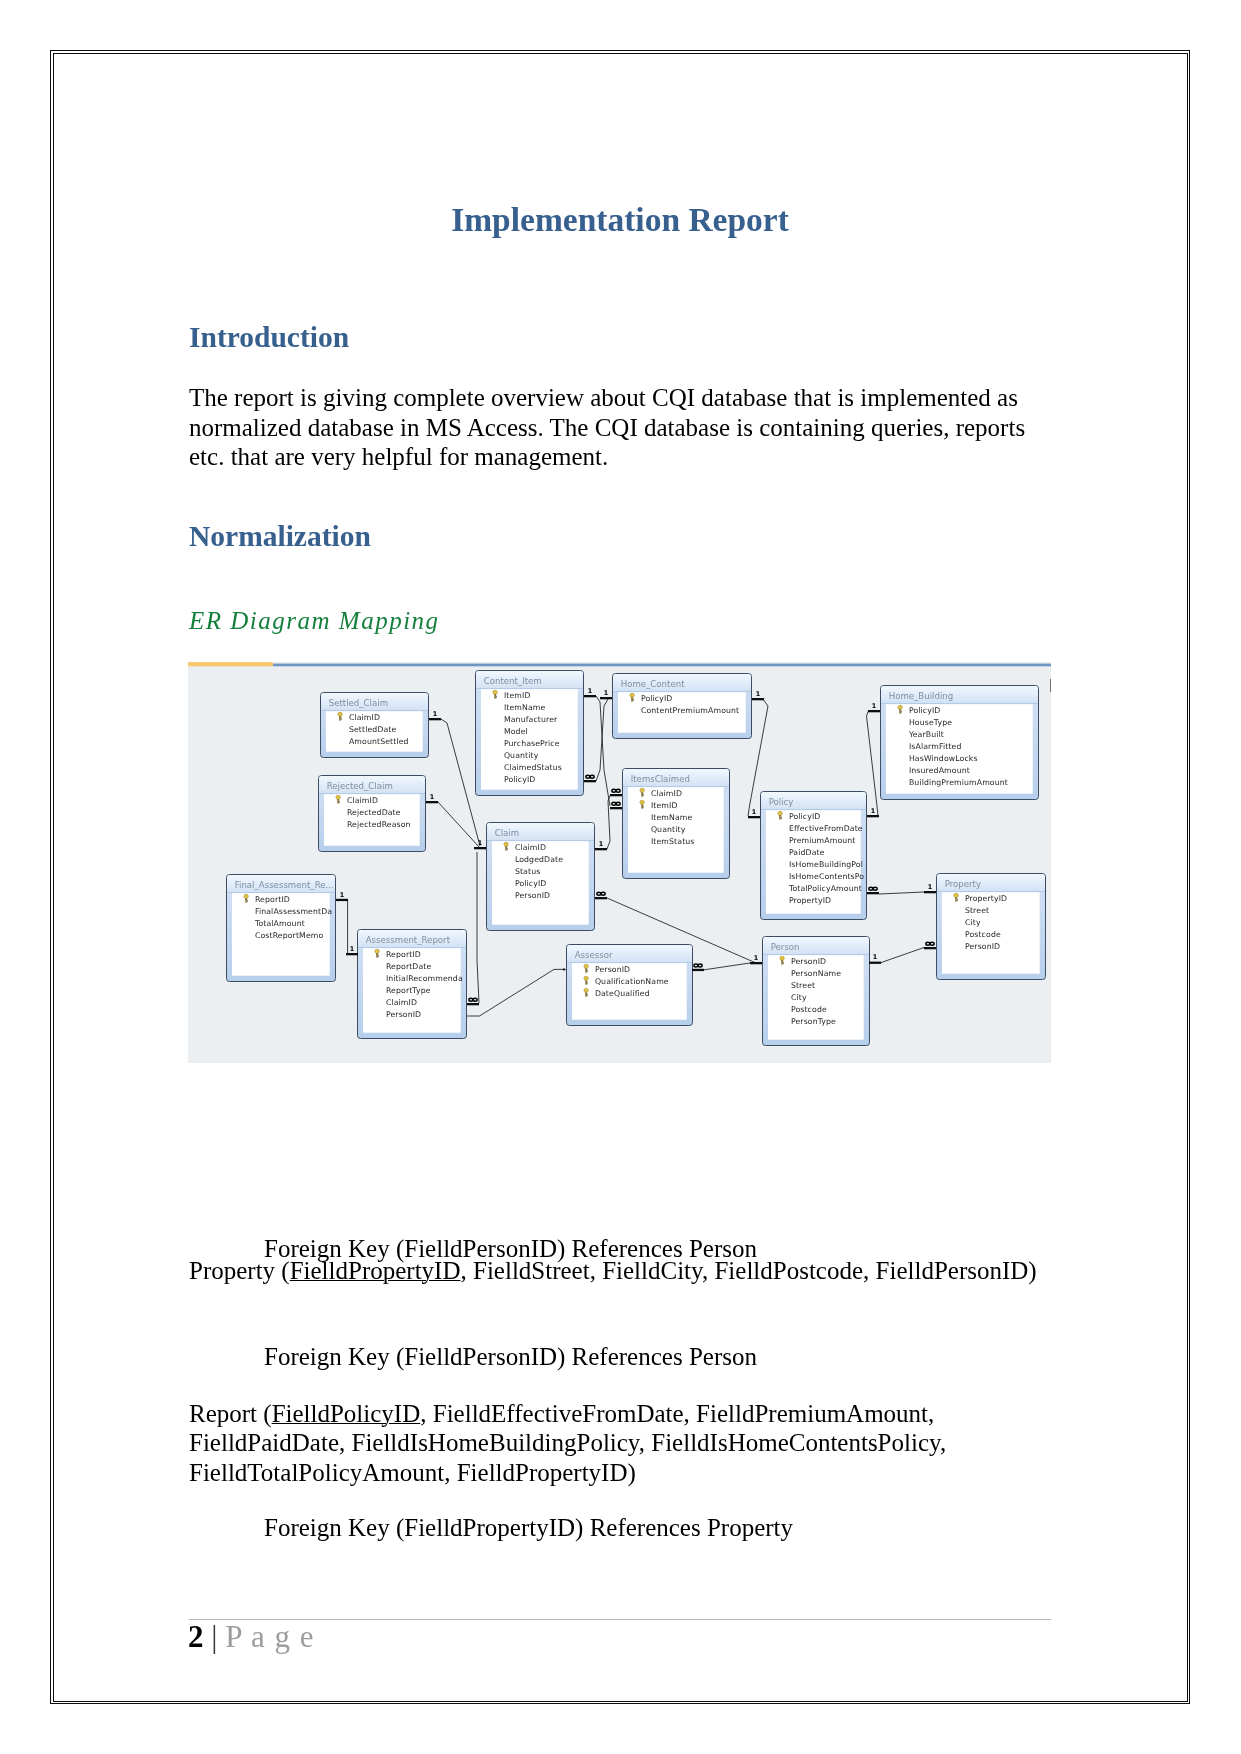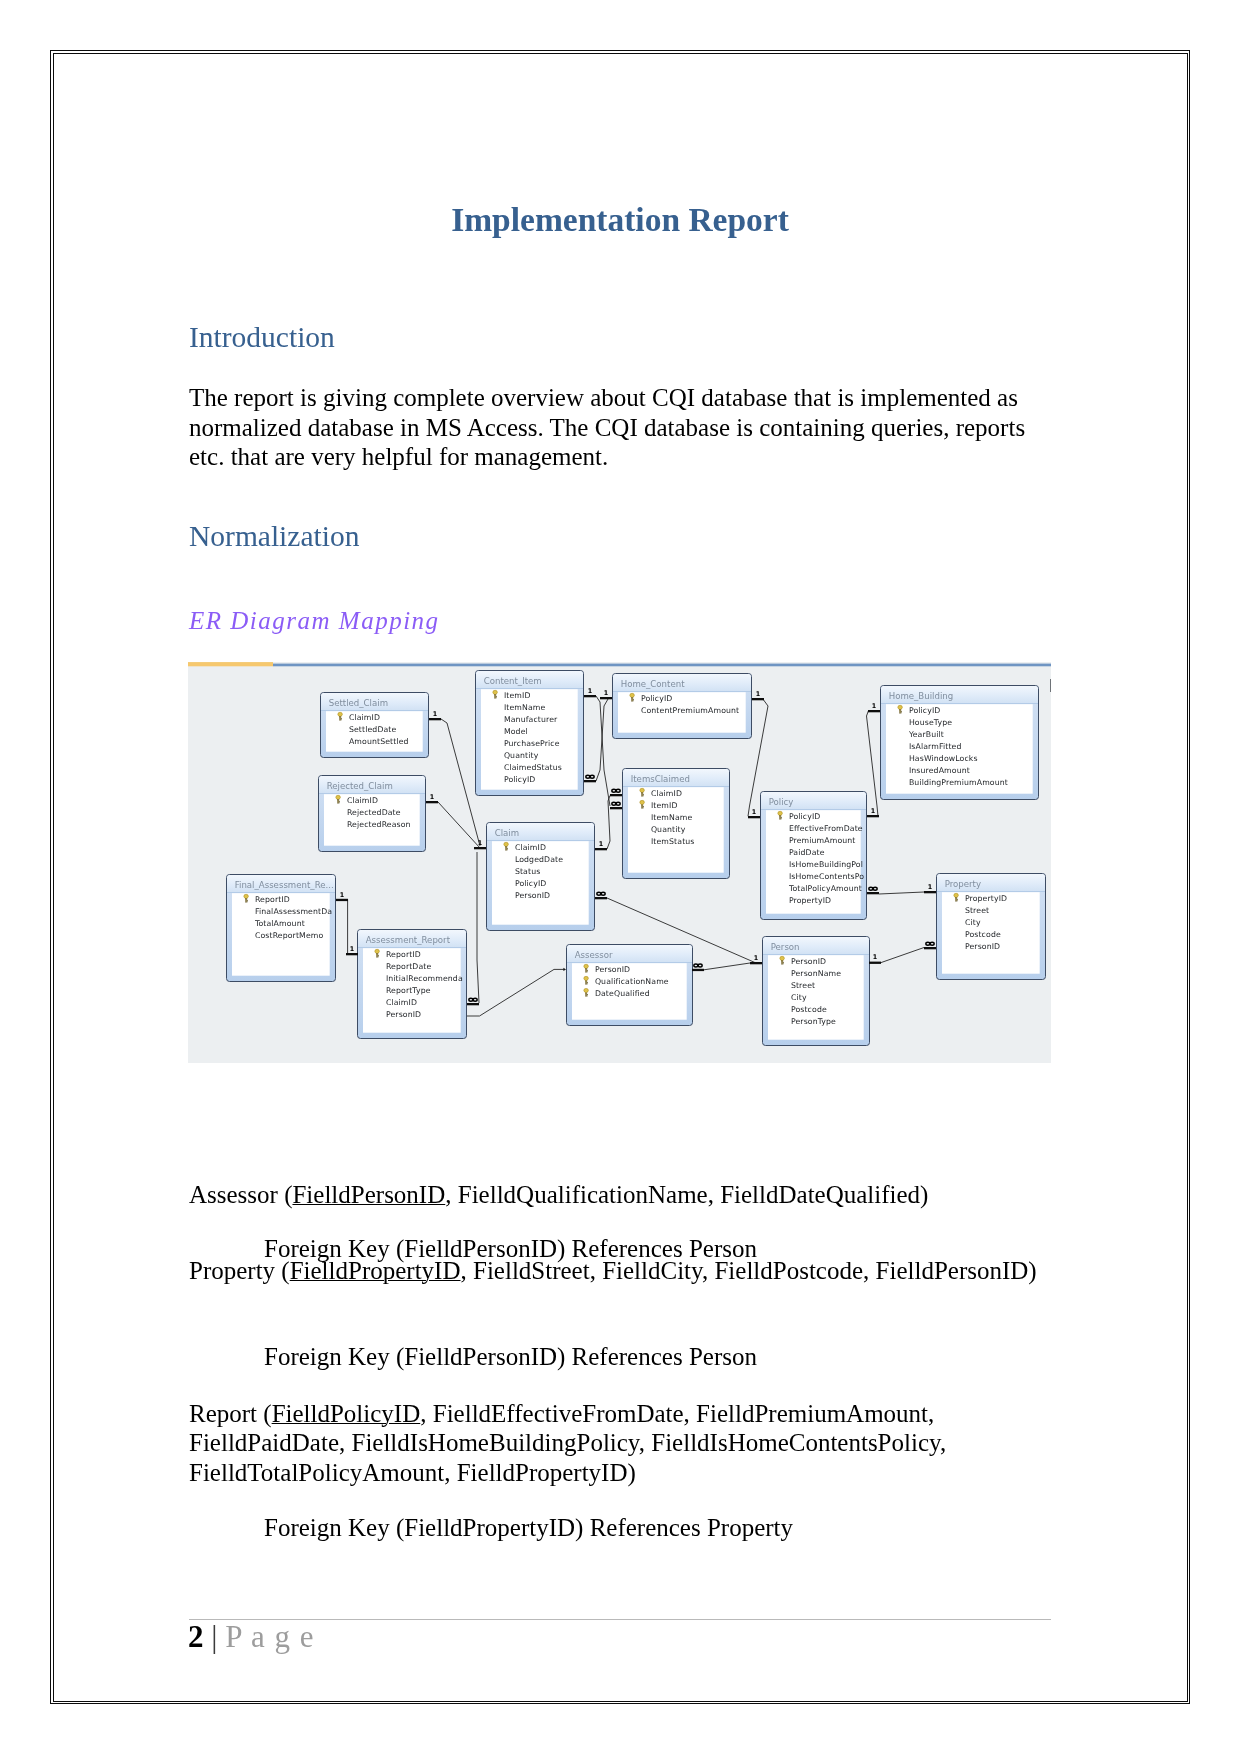--- a/index.html
+++ b/index.html
@@ -5,23 +5,23 @@
 <style>
   html,body{margin:0;padding:0;background:#ffffff;}
   body{width:1241px;height:1754px;overflow:hidden;font-family:"Liberation Serif",serif;}
   .page{position:absolute;left:0;top:0;width:1120px;height:1754px;background:#fff;}
   .page-border{position:absolute;left:50px;top:50px;width:1140px;height:1654px;
     border:1px solid #0c0c0c;box-sizing:border-box;}
   .page-border-inner{position:absolute;left:52.5px;top:52.5px;width:1135px;height:1649px;
     border:1px solid #0c0c0c;box-sizing:border-box;}
   .doc-title{position:absolute;left:189px;top:200px;width:862px;text-align:center;
     font-size:33.5px;font-weight:bold;color:#37608f;line-height:39px;}
-  .sec{position:absolute;left:189px;margin:0;font-size:29.5px;font-weight:normal;color:#37608f;line-height:34px;}
+  .sec{position:absolute;left:189px;margin:0;font-size:29.5px;font-weight:bold;color:#37608f;line-height:34px;}
   .sub{position:absolute;left:189px;margin:0;font-size:25px;font-style:italic;
-    color:#8b5cf6;letter-spacing:1.5px;line-height:29px;}
+    color:#15803d;letter-spacing:1.5px;line-height:29px;}
   .blk{position:absolute;margin:0;font-size:25px;color:#000000;}
   u{text-decoration:underline;text-underline-offset:1px;text-decoration-thickness:1px;}
   .footer-rule{position:absolute;left:189px;top:1619px;width:862px;height:1px;background:#b9b9b9;}
   .footer{position:absolute;left:188px;top:1622px;font-size:31px;color:#000;line-height:29px;white-space:pre;}
   .footer .pg{font-weight:bold;color:#000;}
   .footer .sep{color:#3b3b3b;}
   .footer .word{color:#9d9d9d;letter-spacing:1px;}
   #erd{position:absolute;left:188px;top:662px;width:863px;height:401px;}
   #erd svg{display:block;}
 </style>
@@ -396,21 +396,20 @@
           <text x="164" y="288.8" text-anchor="middle" font-family="&quot;DejaVu Sans&quot;,sans-serif" font-size="6.4" font-weight="bold" fill="#000">1</text>
           <rect x="279" y="341" width="12" height="2.3" fill="#0d0d0d"></rect>
           <g>
             <ellipse cx="282.85" cy="337.7" rx="2" ry="1.45" fill="none" stroke="#000" stroke-width="1.45"></ellipse>
             <ellipse cx="287.15" cy="337.7" rx="2" ry="1.45" fill="none" stroke="#000" stroke-width="1.45"></ellipse>
           </g>
         </g>
       </svg>
     </div>
 
-  <div class="blk" id="rel1" style="left:189px;top:1179.5px;width:850px;line-height:29.5px"><span>Assessor (</span><u>FielldPersonID</u><span>, FielldQualificationName, FielldDateQualified)</span></div>
   <div class="blk" style="left:264px;top:1233.5px;width:780px;line-height:29.5px">Foreign Key (FielldPersonID) References Person</div>
   <div class="blk" id="rel2" style="left:189px;top:1256px;width:850px;line-height:29.5px"><span>Property (</span><u>FielldPropertyID</u><span>, FielldStreet, FielldCity, FielldPostcode, FielldPersonID)</span></div>
   <div class="blk" style="left:264px;top:1341.5px;width:780px;line-height:29.5px">Foreign Key (FielldPersonID) References Person</div>
   <div class="blk" id="rel3" style="left:189px;top:1398.6px;width:850px;line-height:29.6px"><span>Report (</span><u>FielldPolicyID</u><span>, FielldEffectiveFromDate, FielldPremiumAmount, FielldPaidDate, FielldIsHomeBuildingPolicy, FielldIsHomeContentsPolicy, FielldTotalPolicyAmount, FielldPropertyID)</span></div>
   <div class="blk" style="left:264px;top:1513.2px;width:780px;line-height:29.5px">Foreign Key (FielldPropertyID) References Property</div>
 
   <div class="footer-rule"></div>
   <div class="footer"><span class="pg">2</span><span class="sep"> | </span><span class="word">P a g e</span></div>
 </div>
 

